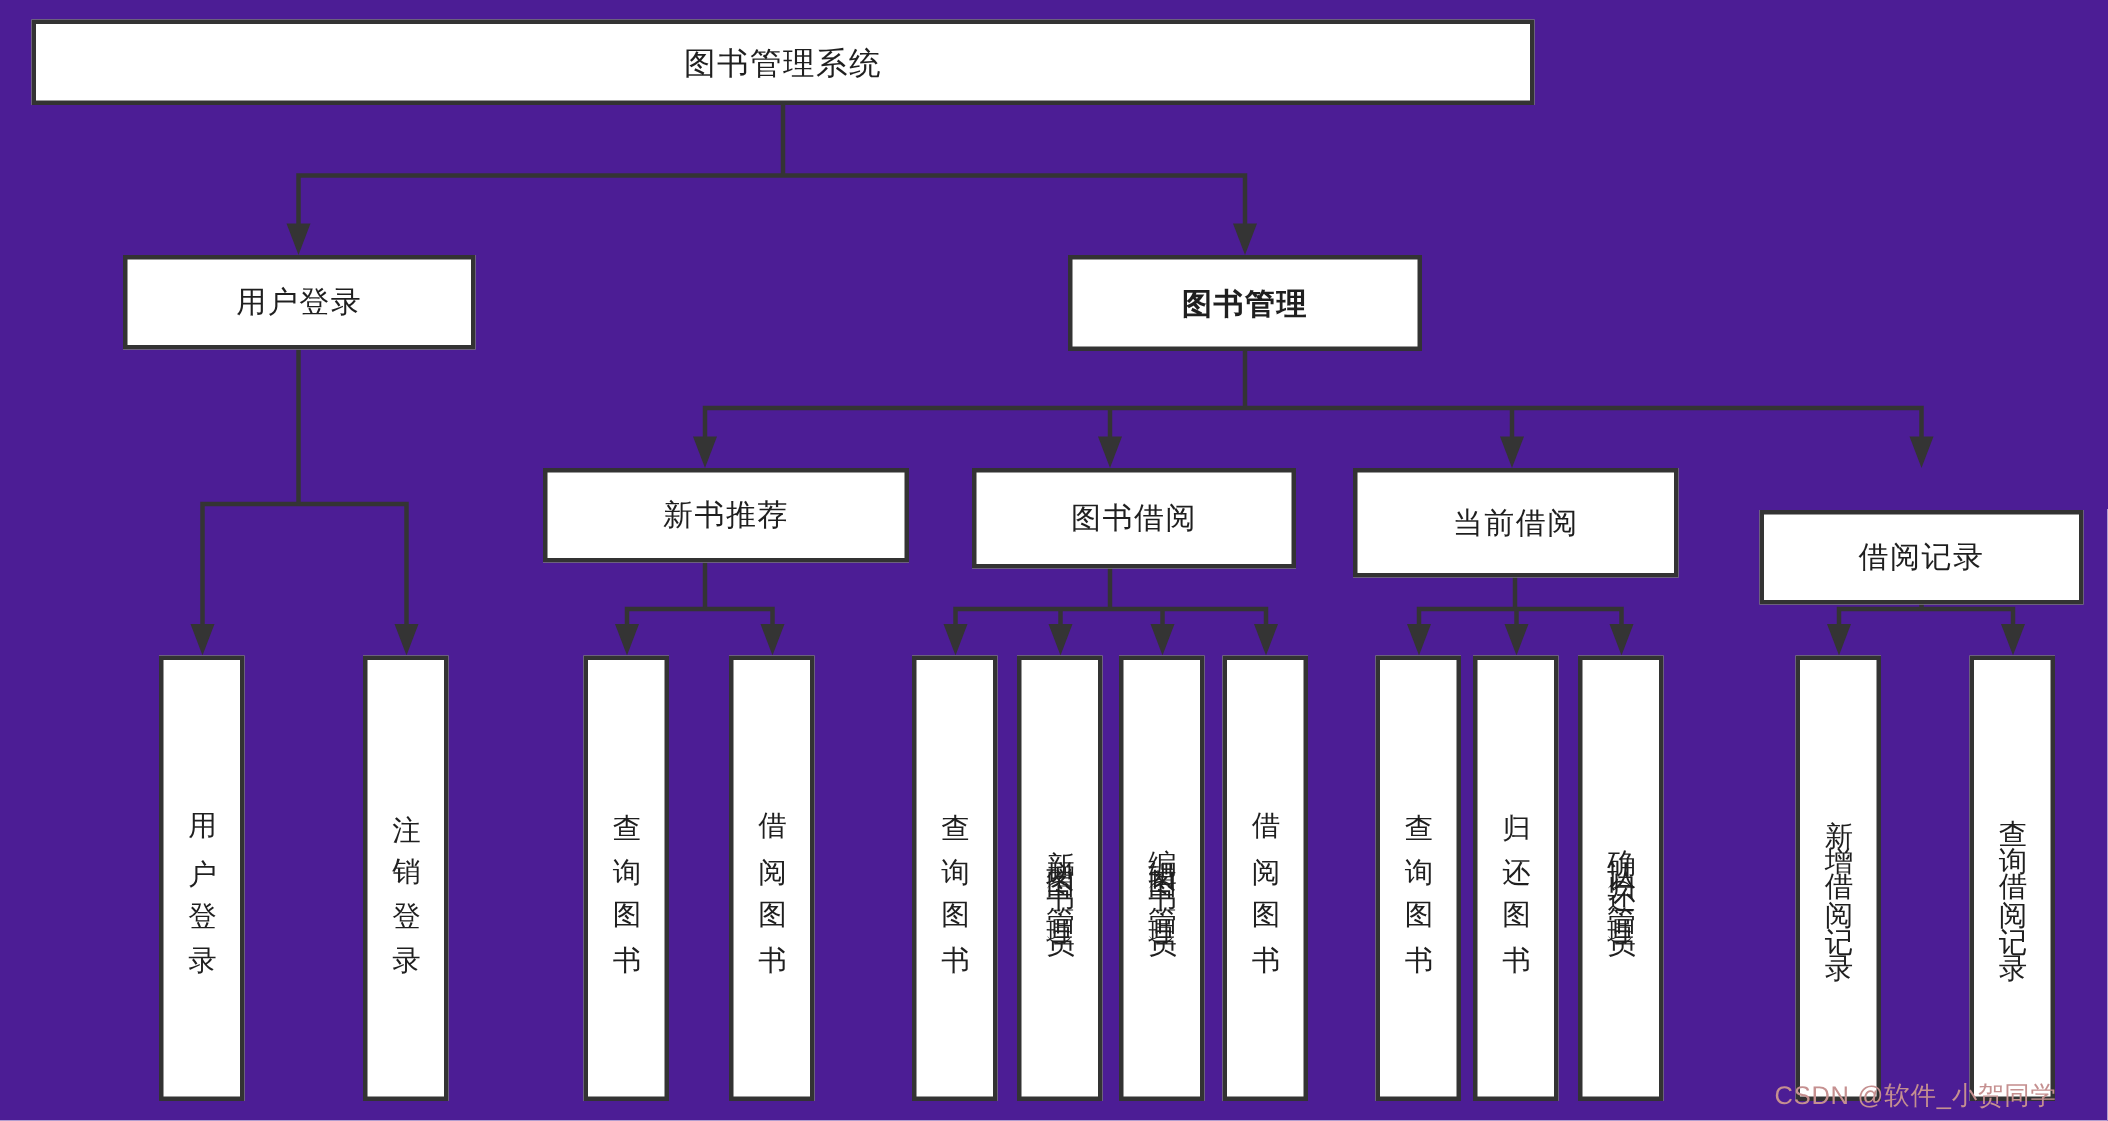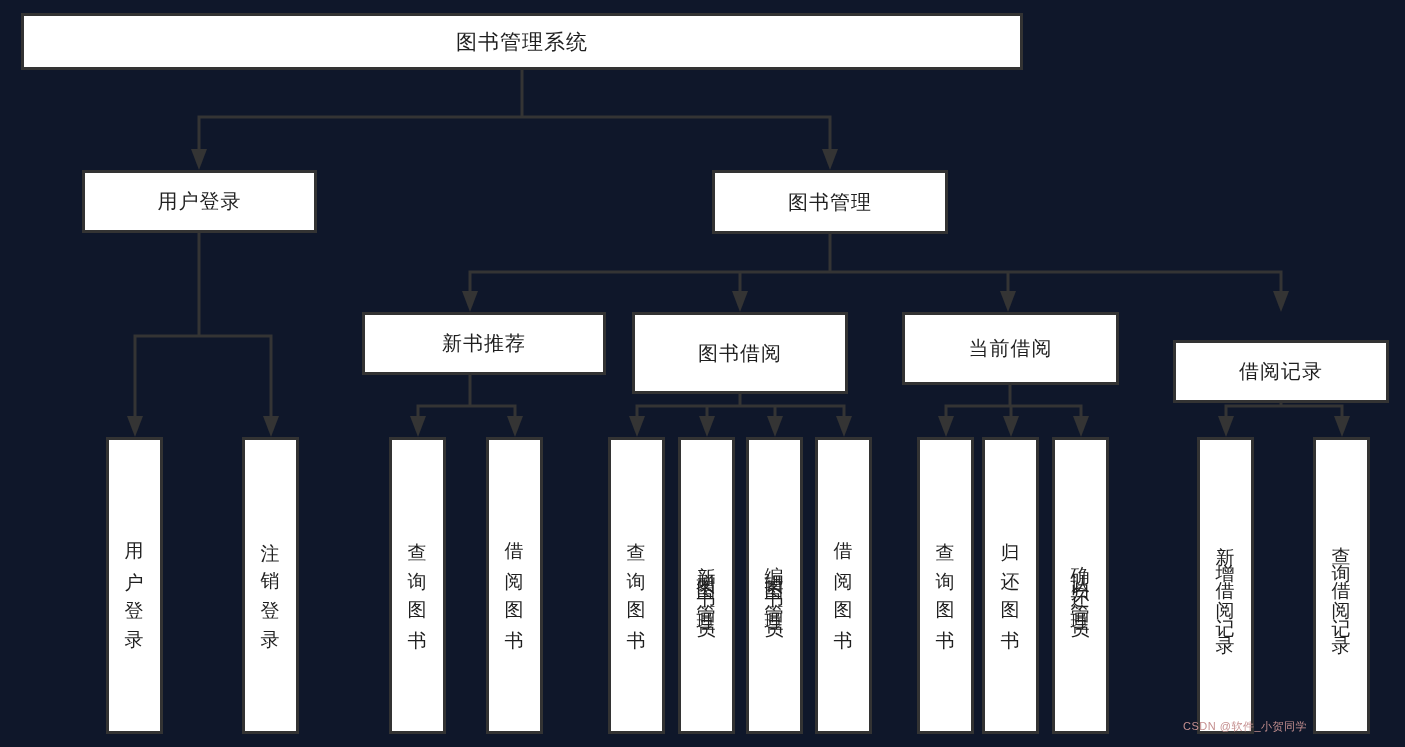--- a/index.html
+++ b/index.html
@@ -5,21 +5,21 @@
   html, body {
     margin: 0;
     padding: 0;
     background: #ffffff;
     font-family: "Liberation Sans", "DejaVu Sans", sans-serif;
   }
   #stage {
     position: relative;
     width: 1405px;
     height: 747px;
-    background: #0f172a;
+    background: #4c1d95;
     overflow: hidden;
   }
   #connectors {
     position: absolute;
     left: 0; top: 0;
     width: 1405px; height: 747px;
     pointer-events: none;
   }
   .node {
     position: absolute;
@@ -40,44 +40,44 @@
     font-size: 19px;
     line-height: 1;
     white-space: nowrap;
   }
   .sp4 span { letter-spacing: 1.55em; }
   .sp6 span { letter-spacing: 0.95em; }
   .sp9 span { letter-spacing: 0.40em; }
   
   #n-root   { left: 21px;   top: 13px;  width: 1002px; height: 57px; }
   #n-login  { left: 82px;   top: 170px; width: 235px;  height: 63px; }
-  #n-mgmt   { left: 712px;  top: 170px; width: 236px;  height: 64px; }
+  #n-mgmt   { left: 712px;  top: 170px; width: 236px;  height: 64px; font-weight: bold; }
   #n-newbk  { left: 362px;  top: 312px; width: 244px;  height: 63px; }
-  #n-borrow { left: 632px;  top: 312px; width: 216px;  height: 82px; }
+  #n-borrow { left: 648px;  top: 312px; width: 216px;  height: 67px; }
   #n-curr   { left: 902px;  top: 312px; width: 217px;  height: 73px; }
   #n-record { left: 1173px; top: 312px; width: 216px;  height: 63px; margin-top: 28px; }
   .vnode { top: 437px; width: 57px; height: 297px; }
   #v1  { left: 106px; }
   #v2  { left: 242px; }
   #v3  { left: 389px; }
   #v4  { left: 486px; }
   #v5  { left: 608px; }
   #v6  { left: 678px; }
   #v7  { left: 746px; }
   #v8  { left: 815px; }
   #v9  { left: 917px; }
   #v10 { left: 982px; }
   #v11 { left: 1052px; }
   #v12 { left: 1197px; }
   #v13 { left: 1313px; }
   #watermark {
     position: absolute;
     left: 1183px;
     top: 719px;
-    font-size: 11px;
+    font-size: 17px;
     color: #c59090;
     letter-spacing: 0.5px;
     z-index: 3;
     white-space: nowrap;
   }
 </style>
 </head>
 <body>
 
 <div id="stage">

